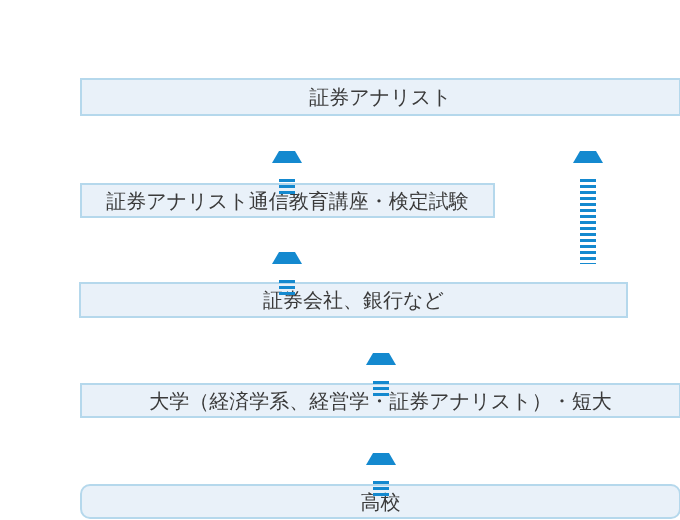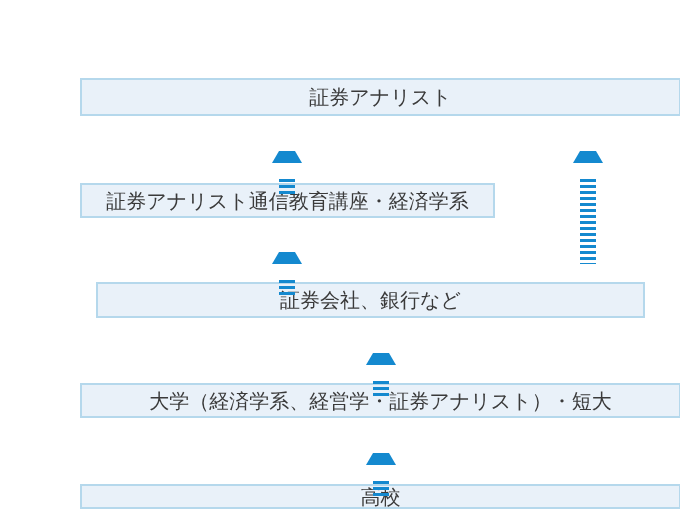--- a/index.html
+++ b/index.html
@@ -53,41 +53,41 @@
     flex: 1 1 auto;
     background-image: repeating-linear-gradient(
       to bottom,
       var(--arrow) 0px, var(--arrow) 3px,
       transparent 3px, transparent 6px
     );
   }
   
   .box-analyst    { left: 40px; top: 38px;  width: 601px; height: 38px; }
   .box-course     { left: 40px; top: 143px; width: 415px; height: 35px; }
-  .box-company    { left: 56px; top: 242px; width: 549px; height: 36px; text-align: right; }
+  .box-company    { left: 39px; top: 242px; width: 549px; height: 36px; text-align: right; }
   .box-university { left: 40px; top: 343px; width: 601px; height: 35px; }
-  .box-highschool { left: 40px; top: 444px; width: 601px; height: 25px; }
+  .box-highschool { left: 40px; top: 444px; width: 601px; height: 35px; border-radius: 10px; }
   
   .arrow-course-to-analyst     { left: 239px; top: 79px;  height: 62px;  }
   .arrow-company-to-course     { left: 239px; top: 180px; height: 60px;  }
   .arrow-company-to-analyst    { left: 540px; top: 79px;  height: 161px; }
   .arrow-university-to-company { left: 333px; top: 281px; height: 60px;  }
   .arrow-highschool-to-university { left: 333px; top: 381px; height: 61px; }
 </style>
 </head>
 <body>
 
 <div class="canvas">
 
   <div class="box box-analyst">
     <span>証券アナリスト</span>
   </div>
 
   <div class="box box-course">
-    <span>証券アナリスト通信教育講座・経済学系</span>
+    <span>証券アナリスト通信教育講座・検定試験</span>
   </div>
 
   <div class="box box-company">
     <span>証券会社、銀行など</span>
   </div>
 
   <div class="box box-university">
     <span>大学（経済学系、経営学・証券アナリスト）・短大</span>
   </div>
 

